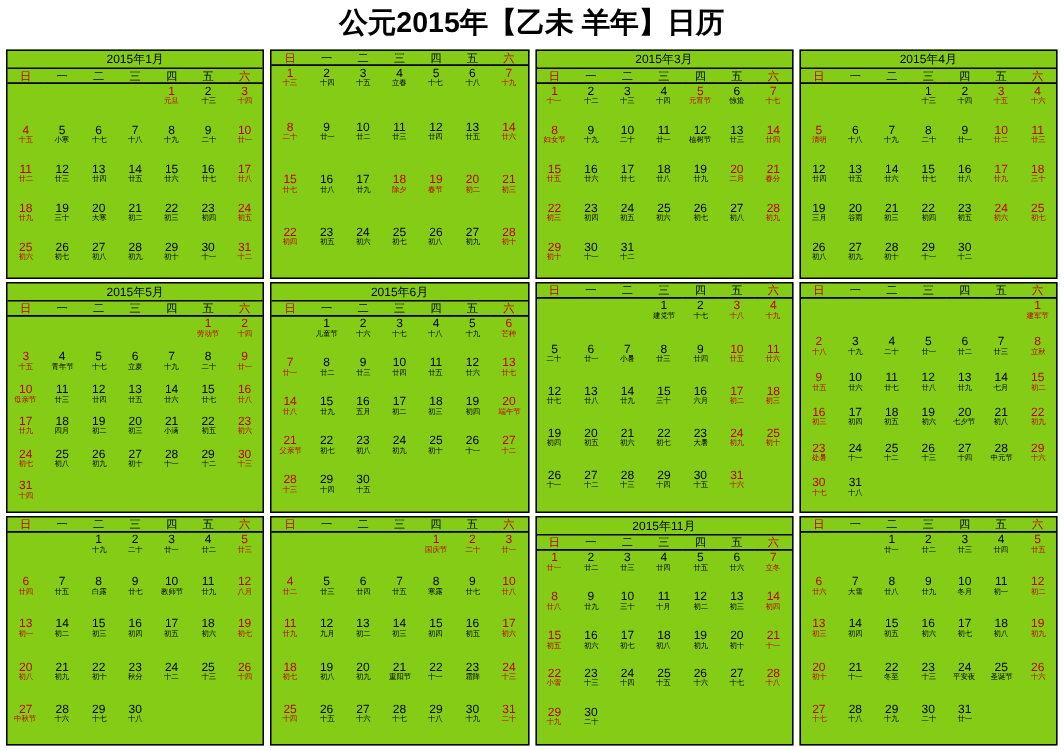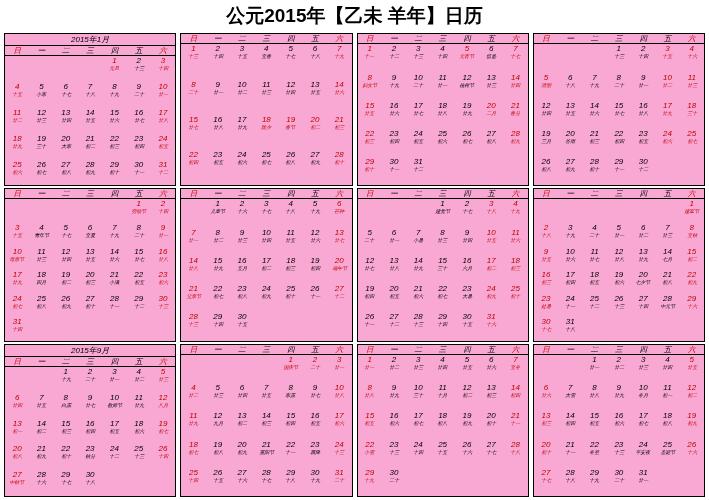--- a/index.html
+++ b/index.html
@@ -30,22 +30,21 @@
     gap:2px 4px;
     padding:0 4px 4px 4px;
     box-sizing:border-box;
     height:468px;
   }
   .month{
     border:1px solid #000;
     box-sizing:border-box;
     display:flex;
     flex-direction:column;
-    background:#f9a8d4;
-    font-style:italic;
+    background:#84cc16;
   }
   .m-title{
     text-align:center;
     font-size:8px;
     line-height:11px;
     border-bottom:1px solid #000;
     font-weight:normal;
     color:#000;
     padding:0;
   }
@@ -515,20 +514,21 @@
                 <div class="cell red">
                   <div class="sol">28</div>
                   <div class="lun">初十</div>
                 </div>
               </td>
             </tr>
           </tbody>
         </table>
       </div>
       <div class="month">
+        <div class="m-title">2015年3月</div>
         <table class="cal">
           <thead>
             <tr>
               <th class="sun">日</th>
               <th>一</th>
               <th>二</th>
               <th>三</th>
               <th>四</th>
               <th>五</th>
               <th class="sat">六</th>
@@ -740,20 +740,21 @@
                 <div class="empty"></div>
               </td>
               <td>
                 <div class="empty"></div>
               </td>
             </tr>
           </tbody>
         </table>
       </div>
       <div class="month">
+        <div class="m-title">2015年4月</div>
         <table class="cal">
           <thead>
             <tr>
               <th class="sun">日</th>
               <th>一</th>
               <th>二</th>
               <th>三</th>
               <th>四</th>
               <th>五</th>
               <th class="sat">六</th>
@@ -962,20 +963,21 @@
                 <div class="empty"></div>
               </td>
               <td>
                 <div class="empty"></div>
               </td>
             </tr>
           </tbody>
         </table>
       </div>
       <div class="month">
+        <div class="m-title">2015年5月</div>
         <table class="cal">
           <thead>
             <tr>
               <th class="sun">日</th>
               <th>一</th>
               <th>二</th>
               <th>三</th>
               <th>四</th>
               <th>五</th>
               <th class="sat">六</th>
@@ -1210,20 +1212,21 @@
                 <div class="empty"></div>
               </td>
               <td>
                 <div class="empty"></div>
               </td>
             </tr>
           </tbody>
         </table>
       </div>
       <div class="month">
+        <div class="m-title">2015年6月</div>
         <table class="cal">
           <thead>
             <tr>
               <th class="sun">日</th>
               <th>一</th>
               <th>二</th>
               <th>三</th>
               <th>四</th>
               <th>五</th>
               <th class="sat">六</th>
@@ -1905,21 +1908,20 @@
                 <div class="empty"></div>
               </td>
               <td>
                 <div class="empty"></div>
               </td>
             </tr>
           </tbody>
         </table>
       </div>
       <div class="month">
-        <div class="m-title">2015年9月</div>
         <table class="cal">
           <thead>
             <tr>
               <th class="sun">日</th>
               <th>一</th>
               <th>二</th>
               <th>三</th>
               <th>四</th>
               <th>五</th>
               <th class="sat">六</th>
@@ -2353,20 +2355,21 @@
                 <div class="cell red">
                   <div class="sol">31</div>
                   <div class="lun">二十</div>
                 </div>
               </td>
             </tr>
           </tbody>
         </table>
       </div>
       <div class="month">
+        <div class="m-title">2015年11月</div>
         <table class="cal">
           <thead>
             <tr>
               <th class="sun">日</th>
               <th>一</th>
               <th>二</th>
               <th>三</th>
               <th>四</th>
               <th>五</th>
               <th class="sat">六</th>

